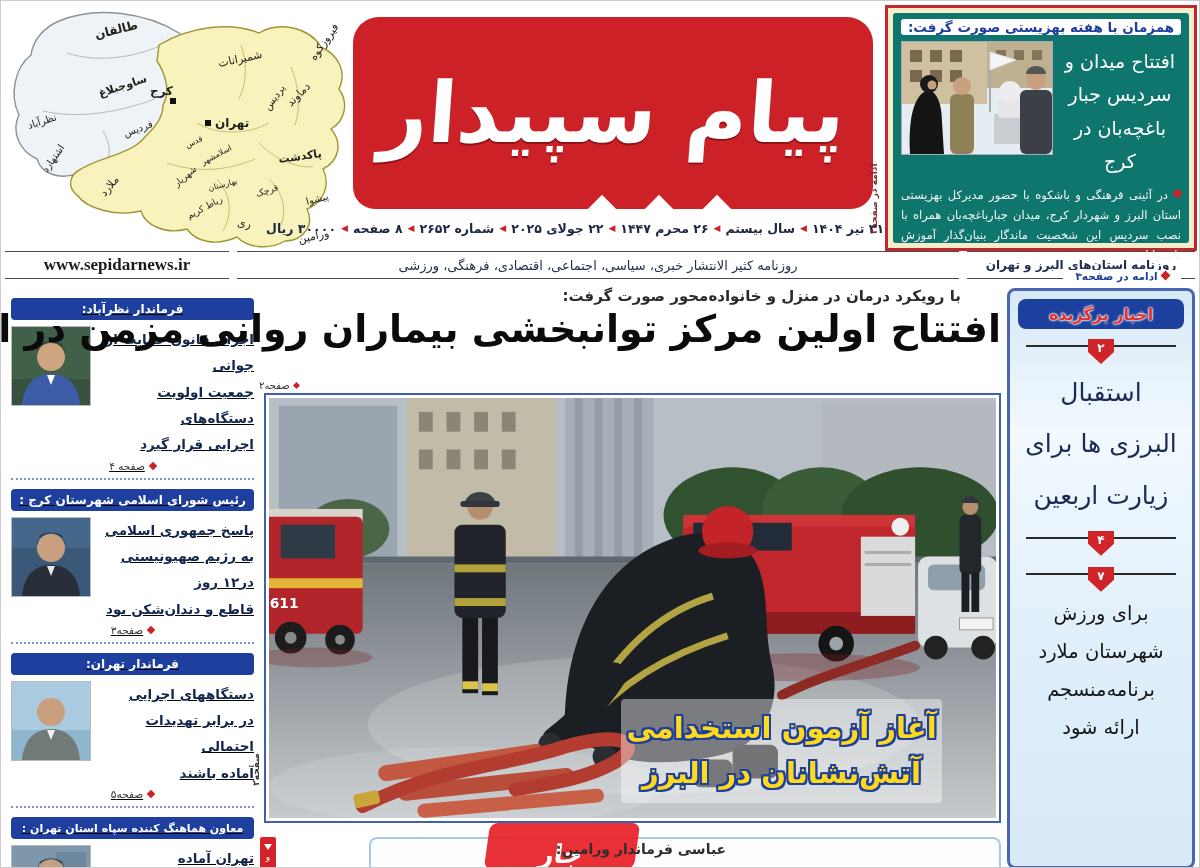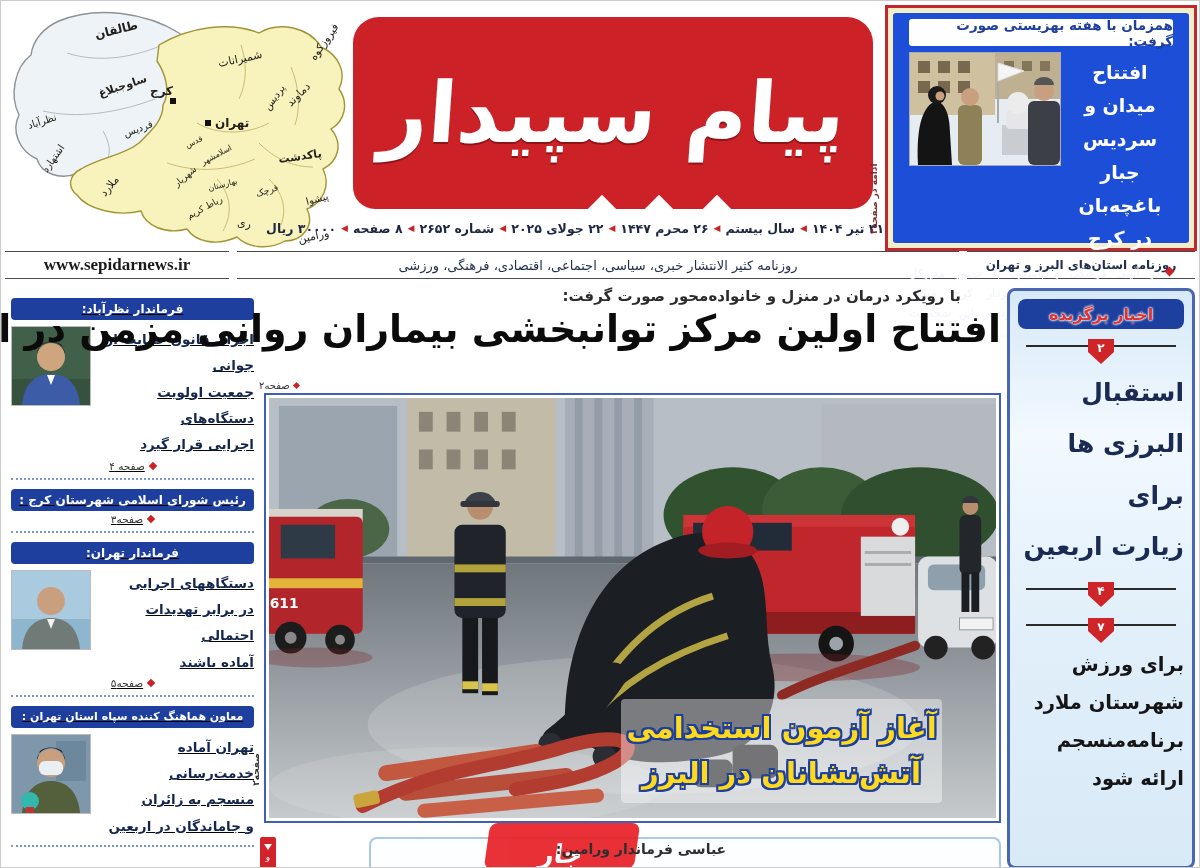--- a/index.html
+++ b/index.html
@@ -37,27 +37,27 @@
   .info-cell { top:250px; height:28px; border-top:1.5px solid #4a4a4a; border-bottom:1.5px solid #4a4a4a;
     display:flex; align-items:center; justify-content:center; color:#22304f; }
   #info-region { right:4px; width:228px; font-size:12px; font-weight:bold; }
   #info-pub    { right:240px; width:722px; font-size:13px; }
   #info-web    { right:970px; width:224px; font-family:"Liberation Serif", serif;
                  font-weight:bold; font-size:17px; color:#1a1a1a; direction:ltr; }
 
   
   #top-box { left:884px; top:4px; width:312px; height:246px;
     border:3px solid #c1272d; background:#f3edca; padding:5px; }
-  #top-box-inner { background:#1d4ed8; height:100%; border-radius:3px; padding:6px 16px;
+  #top-box-inner { background:#0f766e; height:100%; border-radius:3px; padding:6px 8px;
     display:flex; flex-direction:column; }
   #top-box-kicker { background:#ffffff; border-radius:3px; height:27px;
     display:flex; align-items:center; justify-content:center;
     color:#1e3f9e; font-weight:bold; font-size:13.5px; }
   #top-box-mid { display:flex; gap:6px; margin-top:6px; align-items:flex-start; }
-  #top-box-headline { flex:1; color:#ffffff; font-weight:bold; font-size:19px;
+  #top-box-headline { flex:1; color:#ffffff; font-weight:normal; font-size:19px;
     line-height:1.75; text-align:center; white-space:pre-line; padding-top:4px; }
   #top-box-photo { width:152px; height:114px; background:#dfe8ef; border:1px solid #aab; flex:none; }
   #top-box-body { color:#f2f4fb; font-size:11.5px; line-height:1.75; text-align:justify; margin-top:7px; }
   #top-box-more { margin-top:4px; width:118px; height:18px; background:#ffffff; border-radius:3px;
     display:flex; align-items:center; justify-content:center; gap:4px;
     color:#1e3f9e; font-weight:bold; font-size:10.5px; }
   #top-box-side-note { left:868px; top:162px; height:90px; writing-mode:vertical-rl;
     transform:rotate(180deg); font-size:9px; color:#7a2d2d; font-weight:bold; }
 
   .diamond { display:inline-block; width:7px; height:7px; background:#cc2127;
@@ -119,21 +119,21 @@
     display:flex; align-items:center; justify-content:center;
     color:#e03131; font-weight:bold; font-size:16px;
     text-shadow:0 0 2px #fff, 0 0 2px #fff, 0 0 3px #fff; }
   .sb-sep { position:relative; height:26px; margin-top:10px; }
   .sb-sep .sb-line { position:absolute; top:6px; left:8px; right:8px; height:2px; background:#2a2a2a; }
   .sb-badge { position:absolute; left:50%; top:0; transform:translateX(-50%);
     width:26px; height:25px; background:#cf2428;
     clip-path:polygon(0 0,100% 0,100% 52%,50% 100%,0 52%);
     display:flex; align-items:flex-start; justify-content:center;
     color:#ffffff; font-size:12px; font-weight:bold; padding-top:2px; }
-  .sb-text { font-weight:bold; white-space:pre-line; }
+  .sb-text { text-align:center; font-weight:normal; white-space:pre-line; }
   .sb-t0 { font-size:25px; line-height:2.05; color:#1a2a52; margin-top:2px; }
   .sb-t1 { font-size:19px; line-height:1.95; color:#c1272d; margin-top:2px; }
   .sb-t2 { font-size:19.5px; line-height:1.95; color:#151515; margin-top:2px; }
 </style>
 </head>
 <body>
 
 <div id="page">
 
   <div class="abs" id="map-box">
@@ -266,20 +266,35 @@
 اجرایی قرار گیرد</div>
       </div>
       <div class="lc-page">
           <span class="diamond"></span>
           <span>صفحه ۴</span>
         </div>
     </div>
 
     <div class="lc-item">
       <div class="lc-header">رئیس شورای اسلامی شهرستان کرج :</div>
+      <div class="lc-row">
+        <div class="lc-photo">
+          <svg viewBox="0 0 78 78">
+              <rect width="78" height="78" fill="#3c5878"></rect>
+              <rect x="0" y="0" width="78" height="30" fill="#46678c"></rect>
+              <circle cx="39" cy="30" r="14" fill="#c9a07f"></circle>
+              <path d="M25,27 a14,12 0 0 1 28,0 l-3,-9 a14,9 0 0 0 -22,0 Z" fill="#26201c"></path>
+              <path d="M10,78 C12,56 24,47 39,47 C54,47 66,56 68,78 Z" fill="#272e38"></path>
+              <path d="M35,48 L39,58 L43,48 Z" fill="#e8e8e8"></path>
+            </svg>
+        </div>
+        <div class="lc-text">پاسخ جمهوری اسلامی
+به رژیم صهیونیستی در۱۲ روز
+قاطع و دندان‌شکن بود</div>
+      </div>
       <div class="lc-page">
           <span class="diamond"></span>
           <span>صفحه۳</span>
         </div>
     </div>
 
     <div class="lc-item">
       <div class="lc-header">فرماندار تهران:</div>
       <div class="lc-row">
         <div class="lc-photo">

